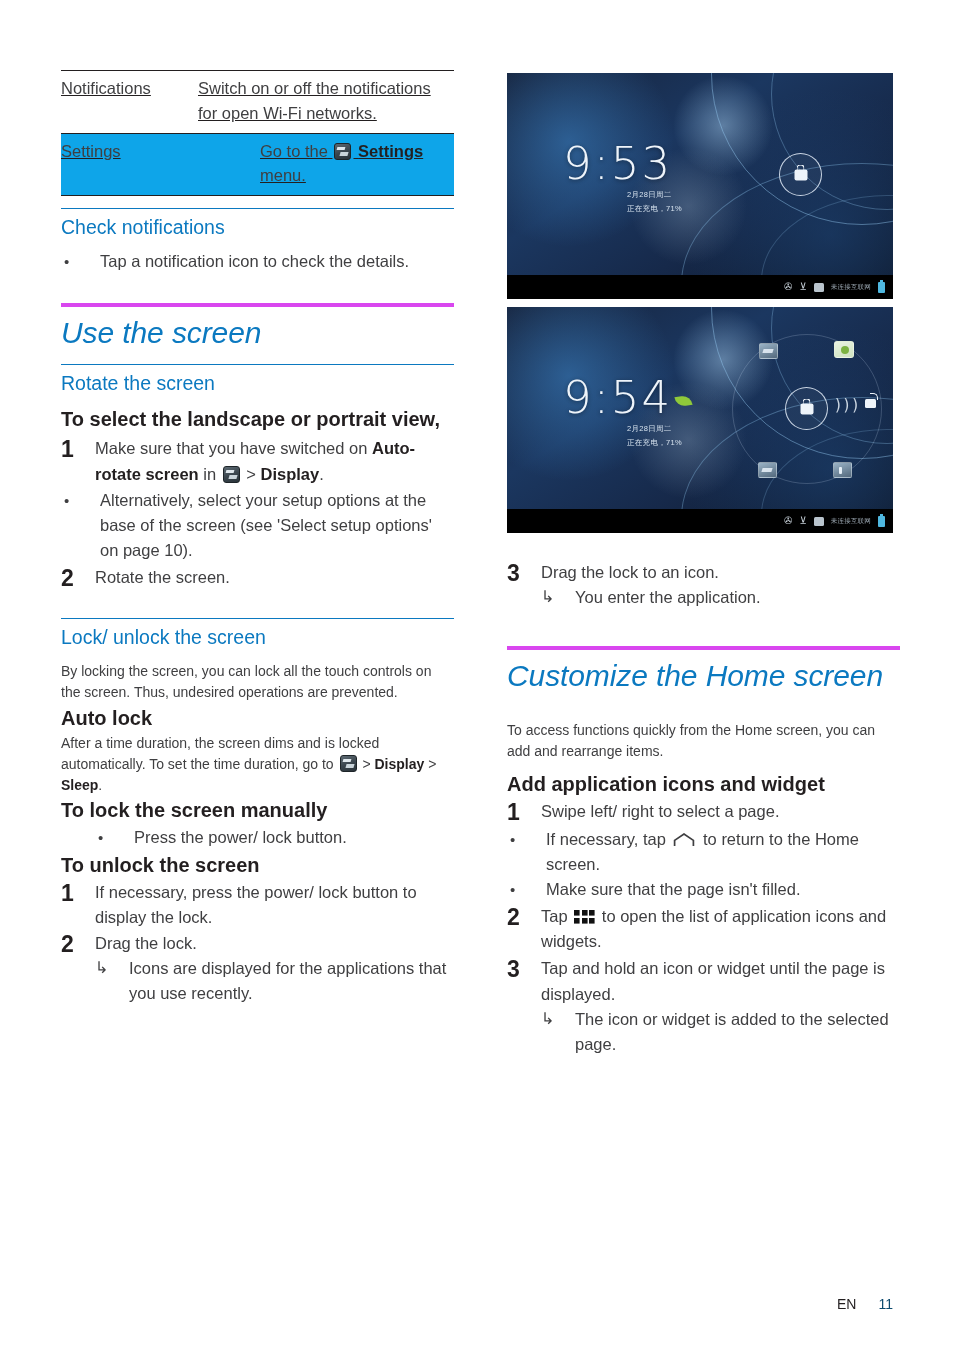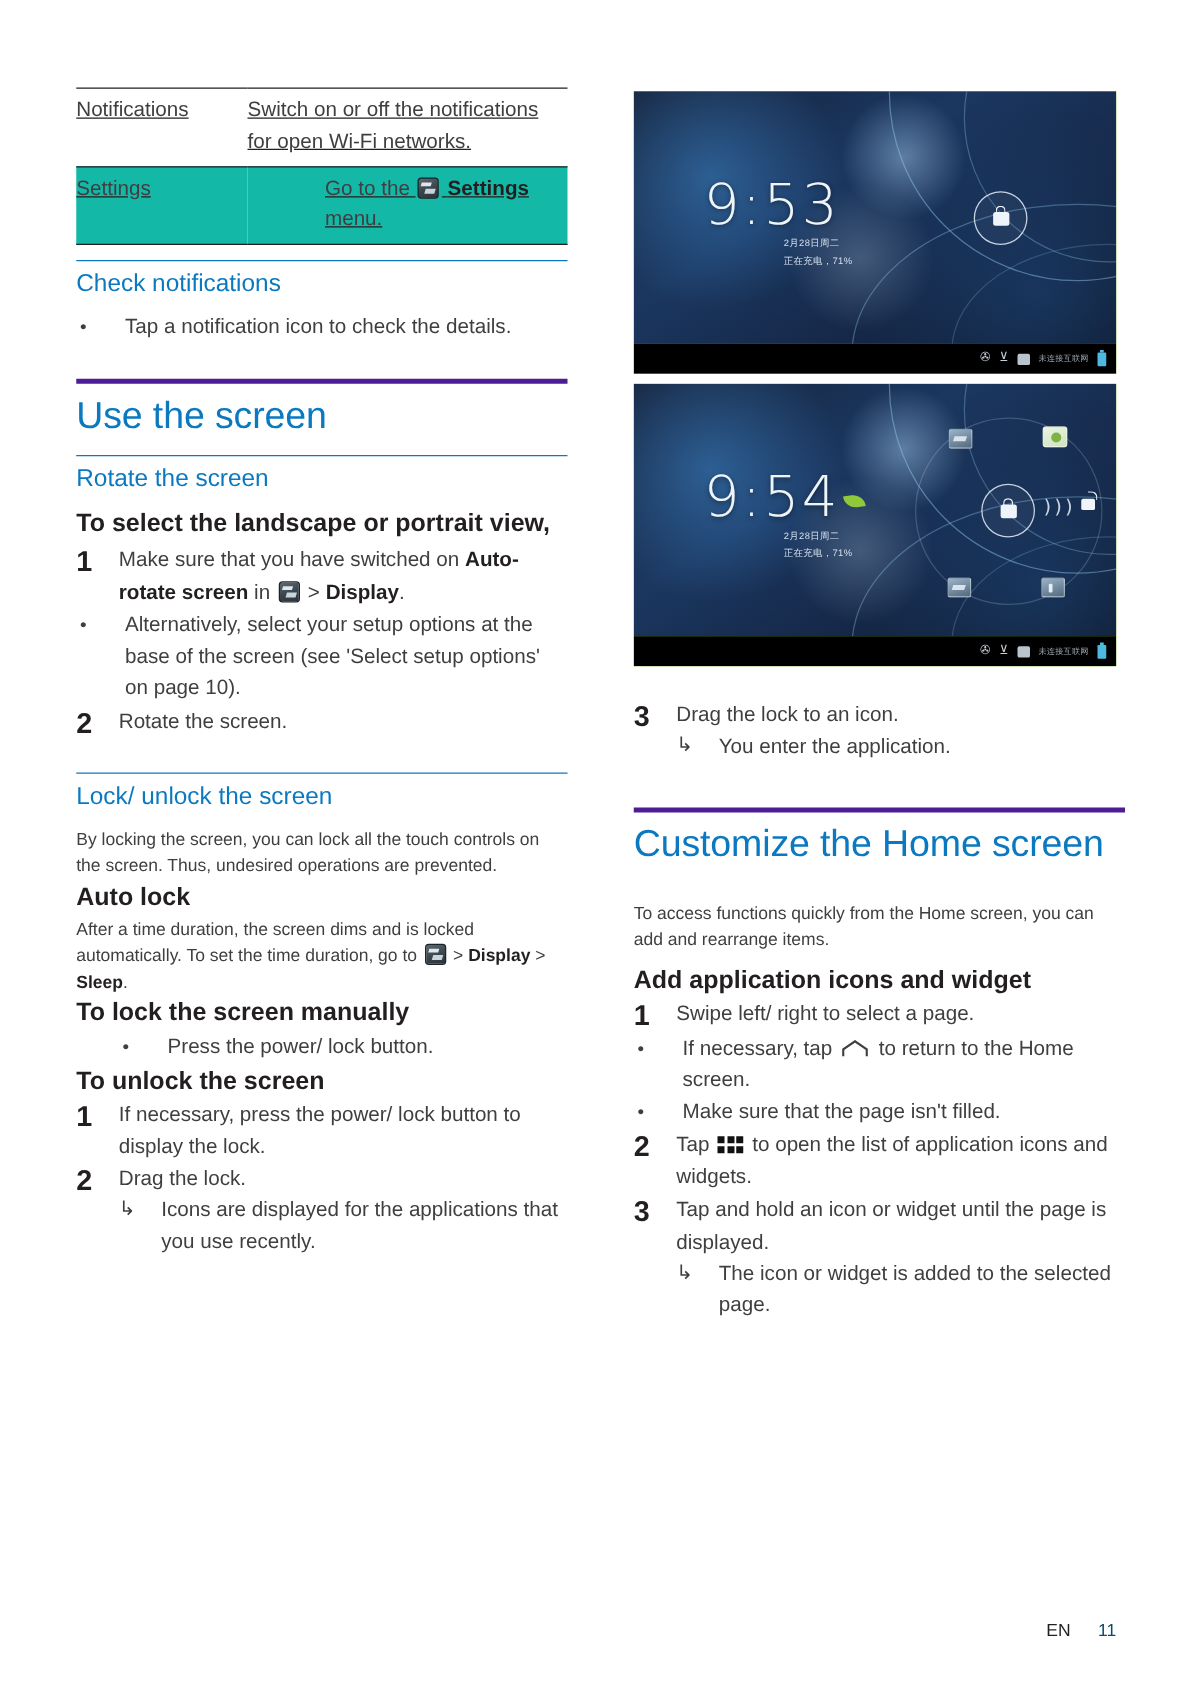--- a/index.html
+++ b/index.html
@@ -33,23 +33,24 @@
   .h1 {
     color: #0b79c0;
     font-size: 30px;
     font-weight: 400;
     line-height: 1.15;
     margin: 0;
     padding-top: 9px;
     letter-spacing: -0.1px;
   }
   .h1-wrap {
-    border-top: 4px solid #4c1d95;
+    border-top: 4px solid #d946ef;
     margin-top: 28px;
     margin-bottom: 14px;
+    font-style: italic;
   }
   .h2 {
     color: #0b79c0;
     font-size: 19.5px;
     font-weight: 400;
     line-height: 1.2;
     margin: 0;
     padding-top: 7px;
   }
   .h2-wrap {
@@ -90,21 +91,21 @@
   }
   table.spec tr { border-bottom: 1.2px solid #231f20; }
   table.spec tr:first-child { border-top: 1.2px solid #231f20; }
   td.k {
     width: 137px;
     font-weight: bold;
     color: #231f20;
     padding-right: 8px;
   }
   td.v { padding-left: 2px; }
-  tr.hl { background: #14b8a6; }
+  tr.hl { background: #0ea5e9; }
   tr.hl td.v { padding-left: 62px; }
 
   
   .steps { margin: 0; padding: 0; }
   .step {
     display: flex;
     align-items: flex-start;
     margin: 0 0 1px 0;
   }
   .step .num {
@@ -213,21 +214,21 @@
       0 0, 7.6px 0, 15.2px 0,
       0 7.8px, 7.6px 7.8px, 15.2px 7.8px;
   }
 
   
   .shot {
     position: absolute;
     left: 507px;
     width: 386px;
     height: 226px;
-    background: #84cc16;
+    background: #f97316;
     overflow: hidden;
   }
   #shot1 { top: 73px; }
   #shot2 { top: 307px; }
   .shot .wall {
     position: absolute;
     left: 0; top: 0; right: 0; bottom: 24px;
     background:
       radial-gradient(circle at 56% 26%, rgba(160,198,230,0.50) 0%, rgba(160,198,230,0.0) 19%),
       radial-gradient(circle at 47% 66%, rgba(150,175,200,0.34) 0%, rgba(150,175,200,0.0) 24%),

